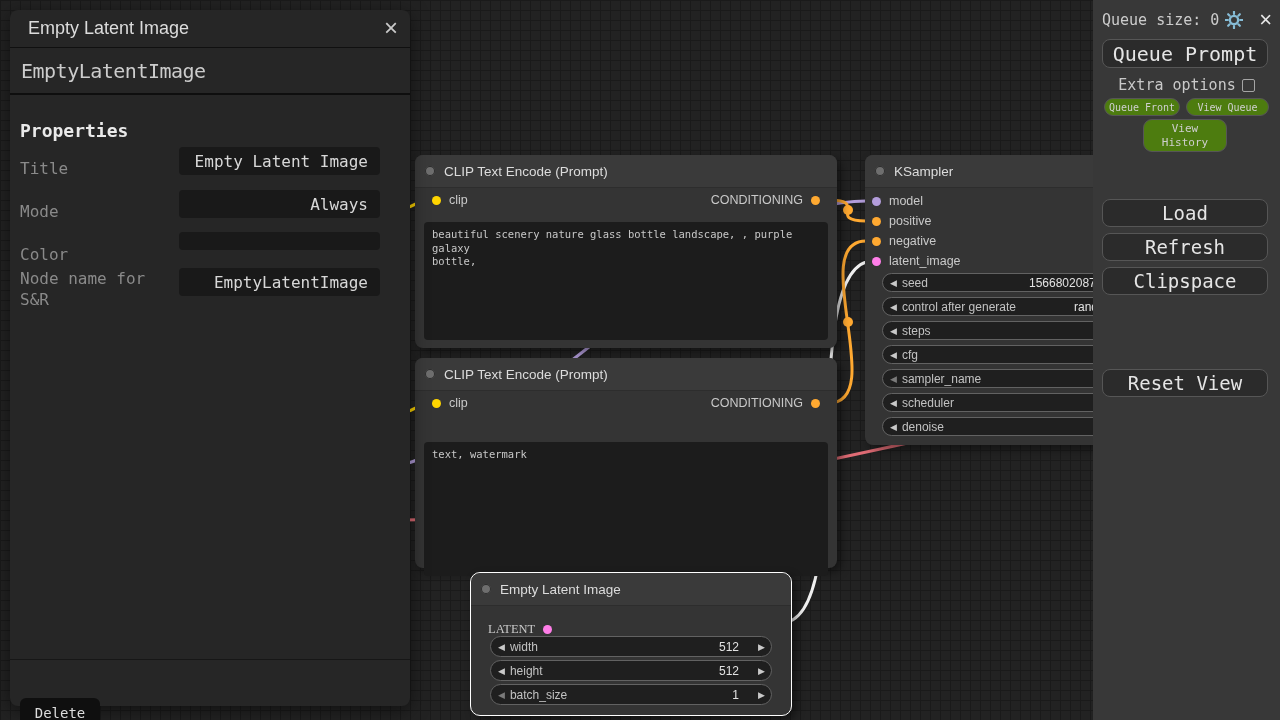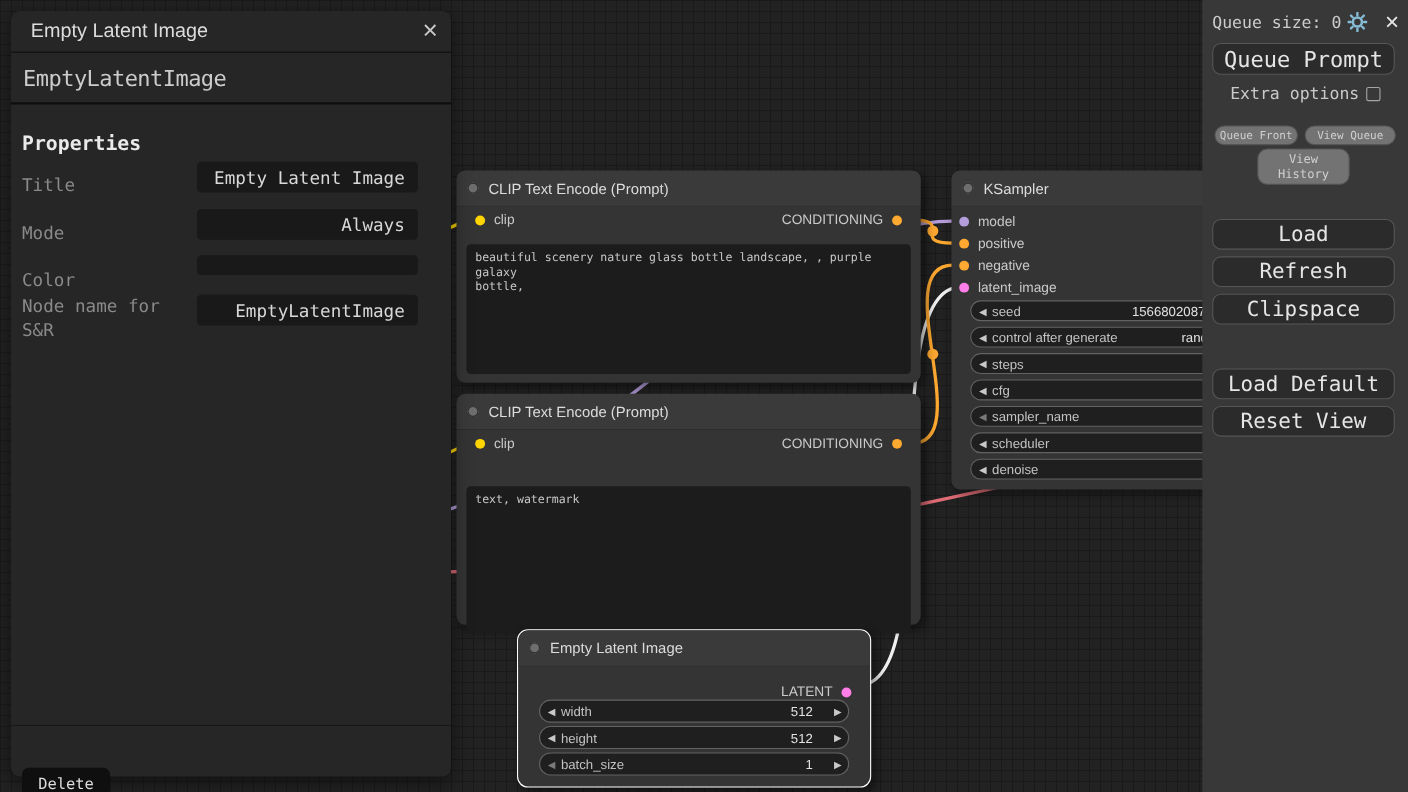--- a/index.html
+++ b/index.html
@@ -70,22 +70,22 @@
   .m-gear{margin-left:6px;display:flex;align-items:center;cursor:pointer;}
   .m-close{margin-left:auto;font-size:22px;color:#e8e8e8;cursor:pointer;
     font-family:"Liberation Sans",sans-serif;line-height:1;}
   .m-btn{position:absolute;left:9px;width:166px;background:#2b2b2b;border:1px solid #565656;
     border-radius:8px;display:flex;align-items:center;justify-content:center;color:#e5e5e5;cursor:pointer;}
   .m-queue-prompt{top:39px;height:29px;font-size:20px;}
   .m-extra{position:absolute;left:0;right:0;top:76px;height:18px;display:flex;align-items:center;
     justify-content:center;font-size:15px;color:#c9c9c9;}
   .m-checkbox{width:13px;height:13px;border:1px solid #a5a5a5;border-radius:2px;margin-left:6px;
     background:transparent;cursor:pointer;}
-  .m-small{position:absolute;background:#737373;border:1px solid #565656;border-radius:9px;
-    display:flex;align-items:center;justify-content:center;font-size:10px;color:#cfcfcf;cursor:pointer;margin-top:16px;}
+  .m-small{position:absolute;background:#4d7c0f;border:1px solid #565656;border-radius:9px;
+    display:flex;align-items:center;justify-content:center;font-size:10px;color:#cfcfcf;cursor:pointer;}
   .m-qfront{left:11px;top:98px;width:76px;height:18px;}
   .m-vqueue{left:93px;top:98px;width:83px;height:18px;}
   .m-vhistory{left:50px;top:119px;width:84px;height:33px;font-size:11px;line-height:1.25;
     text-align:center;flex-direction:column;}
   .m-main{height:28px;font-size:19px;}
 </style>
 </head>
 <body>
 
 <div id="canvas">
@@ -192,21 +192,21 @@
       <span class="warrow">◀</span>
       <span>denoise</span>
     </div>
   </div>
 
   <div class="node" id="node-empty-latent" style="left:470px;top:572px;width:322px;height:144px;">
     <div class="node-header">
       <span class="collapse-dot"></span>
       <span>Empty Latent Image</span>
     </div>
-    <div class="slot-row" style="top:45px;height:22px;justify-content:flex-end;">
+    <div class="slot-row" style="top:45px;height:22px;font-family:Liberation Serif, serif;">
       <span class="slot dout">
         <span>LATENT</span>
         <span class="dot c-latent"></span>
       </span>
     </div>
     <div class="wrow" style="left:19px;width:282px;top:63px;height:21px;border-radius:11px;">
       <span class="warrow">◀</span>
       <span>width</span>
       <span class="wval right">512</span>
       <span class="warrow right">▶</span>
@@ -290,15 +290,14 @@
   </div>
 
   <div class="m-small m-qfront">Queue Front</div>
   <div class="m-small m-vqueue">View Queue</div>
   <div class="m-small m-vhistory" style="white-space:pre-line;">View
 History</div>
 
   <div class="m-btn m-main" style="top:199px;">Load</div>
   <div class="m-btn m-main" style="top:233px;">Refresh</div>
   <div class="m-btn m-main" style="top:267px;">Clipspace</div>
-  <div class="m-btn m-main" style="top:335px;">Load Default</div>
   <div class="m-btn m-main" style="top:369px;">Reset View</div>
 </aside>
 
 </body></html>

